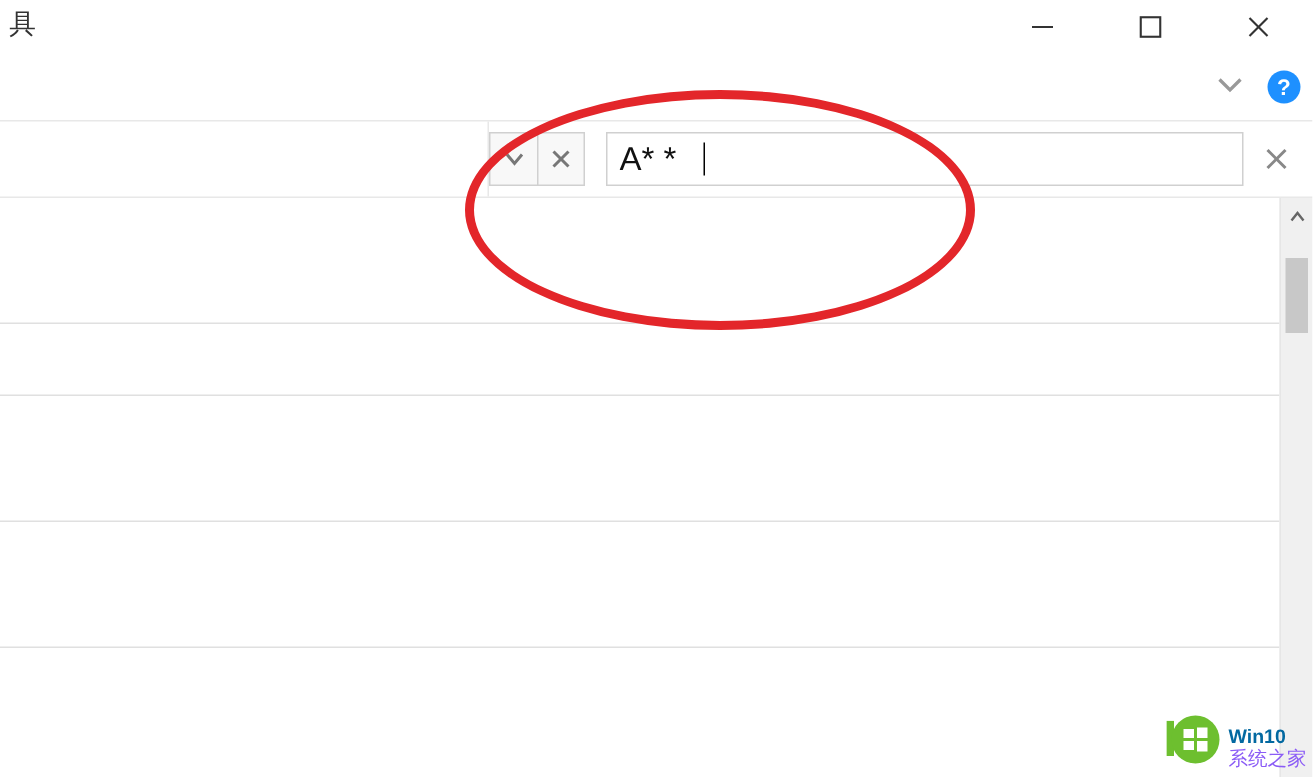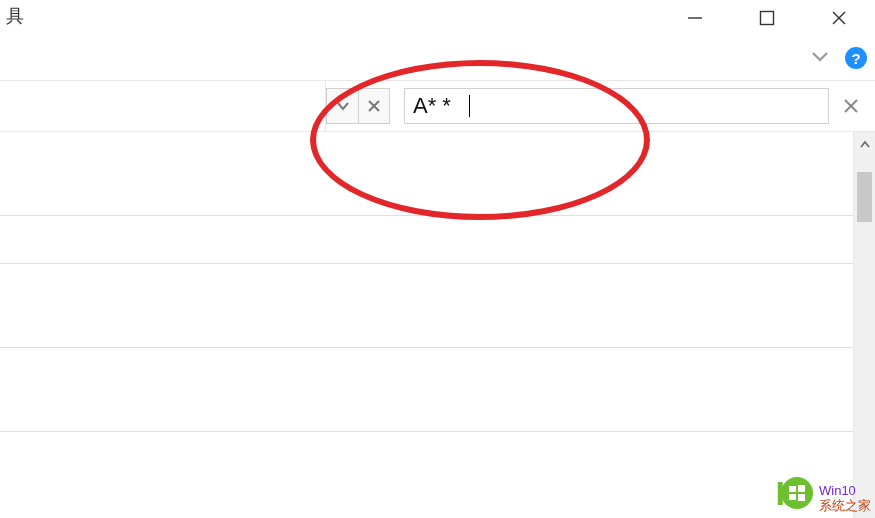--- a/index.html
+++ b/index.html
@@ -224,27 +224,27 @@
       width: 18px;
       height: 18px;
     }
     .wm-text {
       display: flex;
       flex-direction: column;
       line-height: 1.2;
     }
     .wm-text .t1 {
       font-size: 13px;
-      font-weight: normal;
-      color: #6d28d9;
+      font-weight: bold;
+      color: #0369a1;
       margin-top: 10px;
     }
     .wm-text .t2 {
       font-size: 13px;
-      color: #c2410c;
+      color: #8b5cf6;
     }
   </style>
 </head>
 <body>
 
 <span class="truncated-char">具</span>
 
 <div class="titlebar">
   <div class="window-btn">
     <svg viewBox="0 0 18 18">

